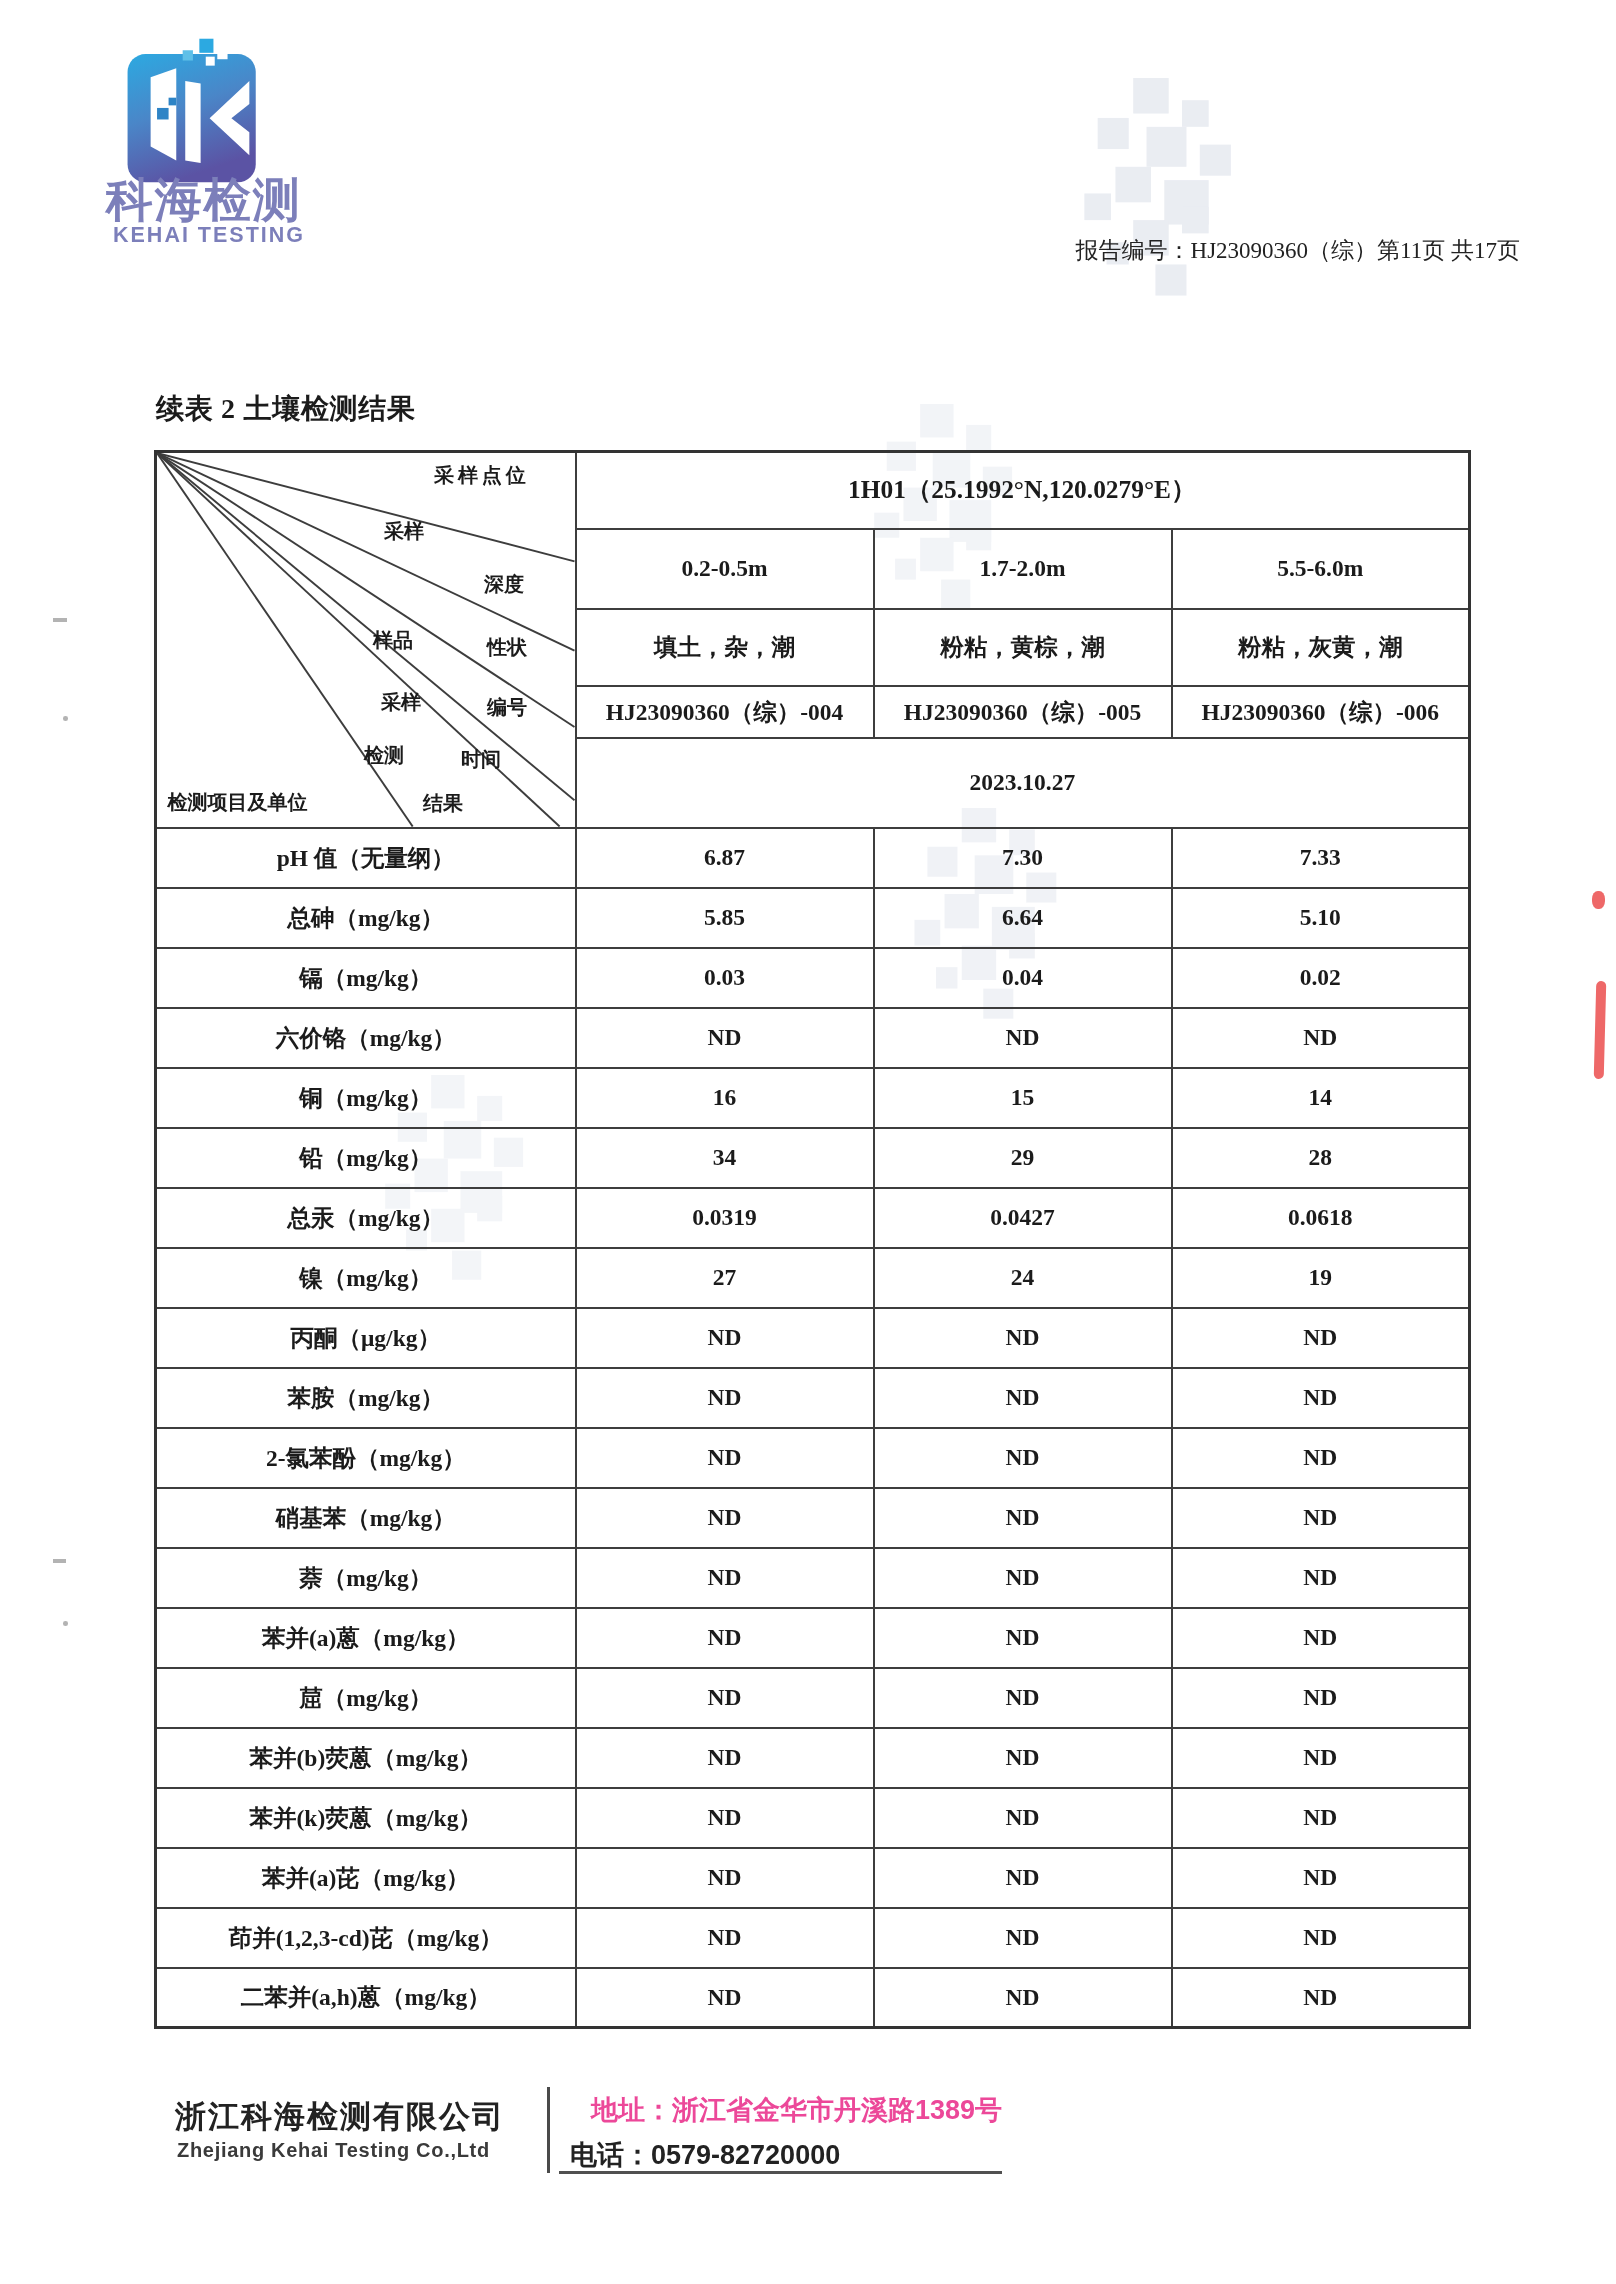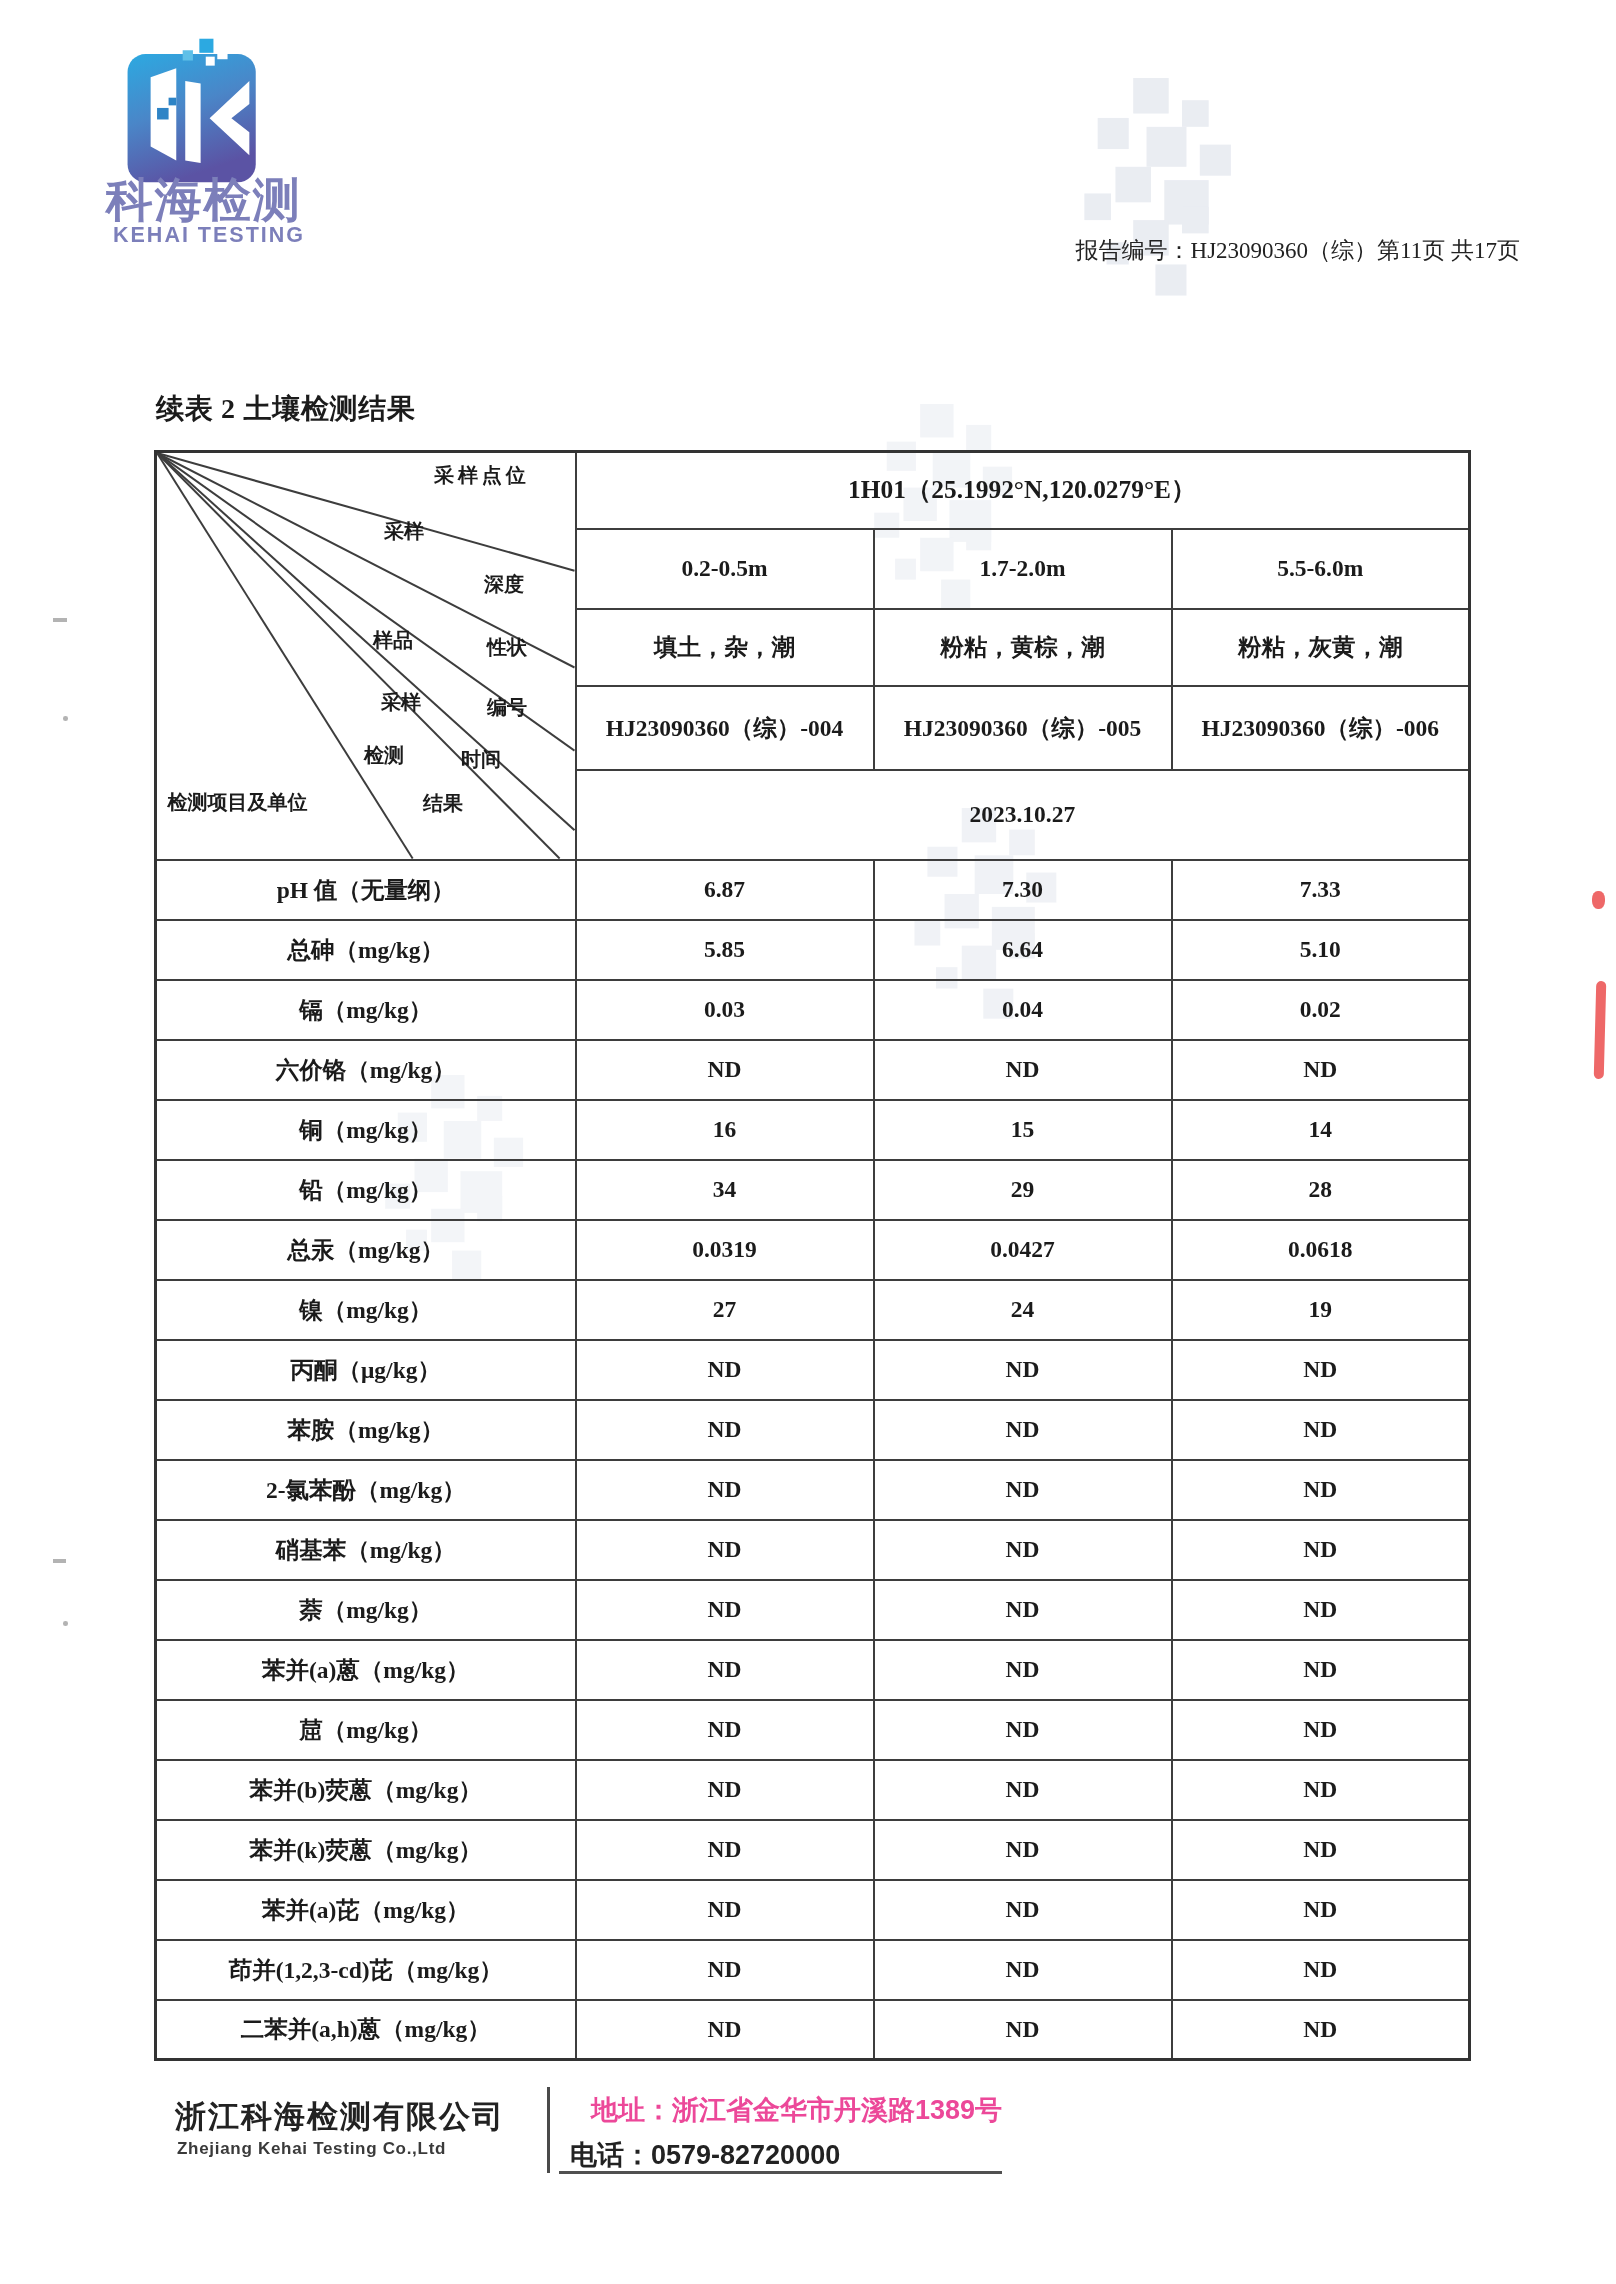--- a/index.html
+++ b/index.html
@@ -35,21 +35,21 @@
   .diag svg{position:absolute;left:0;top:0;width:100%;height:100%;}
   .diag .dl{position:absolute;font-size:20px;font-weight:700;white-space:nowrap;line-height:1;}
   .lblcell{font-size:24px;}
   .idcell{font-size:22px;letter-spacing:0px;}
   tbody tr{height:60px;}
 
   
   .footer-company-cn{position:absolute;left:175px;top:2096px;font-family:"Liberation Sans","DejaVu Sans",sans-serif;
                      font-weight:700;font-size:31px;letter-spacing:2px;color:#222;}
   .footer-company-en{position:absolute;left:177px;top:2139px;font-family:"Liberation Sans","DejaVu Sans",sans-serif;
-                     font-weight:700;font-size:17px;color:#3a3a3a;letter-spacing:0.7px;text-align:center;}
+                     font-weight:700;font-size:20px;color:#3a3a3a;letter-spacing:0.7px;text-align:center;}
   .footer-vdivider{position:absolute;left:547px;top:2087px;width:2.6px;height:86px;background:#4a4a4a;}
   .footer-address{position:absolute;left:570px;top:2092px;font-family:"Liberation Sans","DejaVu Sans",sans-serif;
                   font-weight:700;font-size:27px;color:#ec4899;white-space:nowrap;margin-left:21px;}
   .footer-phone{position:absolute;left:570px;top:2137px;font-family:"Liberation Sans","DejaVu Sans",sans-serif;
                 font-weight:700;font-size:27px;color:#222;white-space:nowrap;}
   .footer-hline{position:absolute;left:559px;top:2171px;width:443px;height:2.6px;background:#505050;}
 
   
   .wm{position:absolute;pointer-events:none;}
   .red-dot{position:absolute;left:1592px;top:891px;width:13px;height:18px;background:#ee6868;border-radius:45%;}
@@ -160,21 +160,21 @@
       <tr style="height:80px">
         <td>0.2-0.5m</td>
         <td>1.7-2.0m</td>
         <td>5.5-6.0m</td>
       </tr>
       <tr style="height:77px">
         <td>填土，杂，潮</td>
         <td>粉粘，黄棕，潮</td>
         <td>粉粘，灰黄，潮</td>
       </tr>
-      <tr style="height:84px">
+      <tr style="height:52px">
         <td class="idcell">HJ23090360（综）-004</td>
         <td class="idcell">HJ23090360（综）-005</td>
         <td class="idcell">HJ23090360（综）-006</td>
       </tr>
       <tr style="height:90px">
         <td colspan="3">2023.10.27</td>
       </tr>
     </tbody>
     <tbody>
         <tr>

